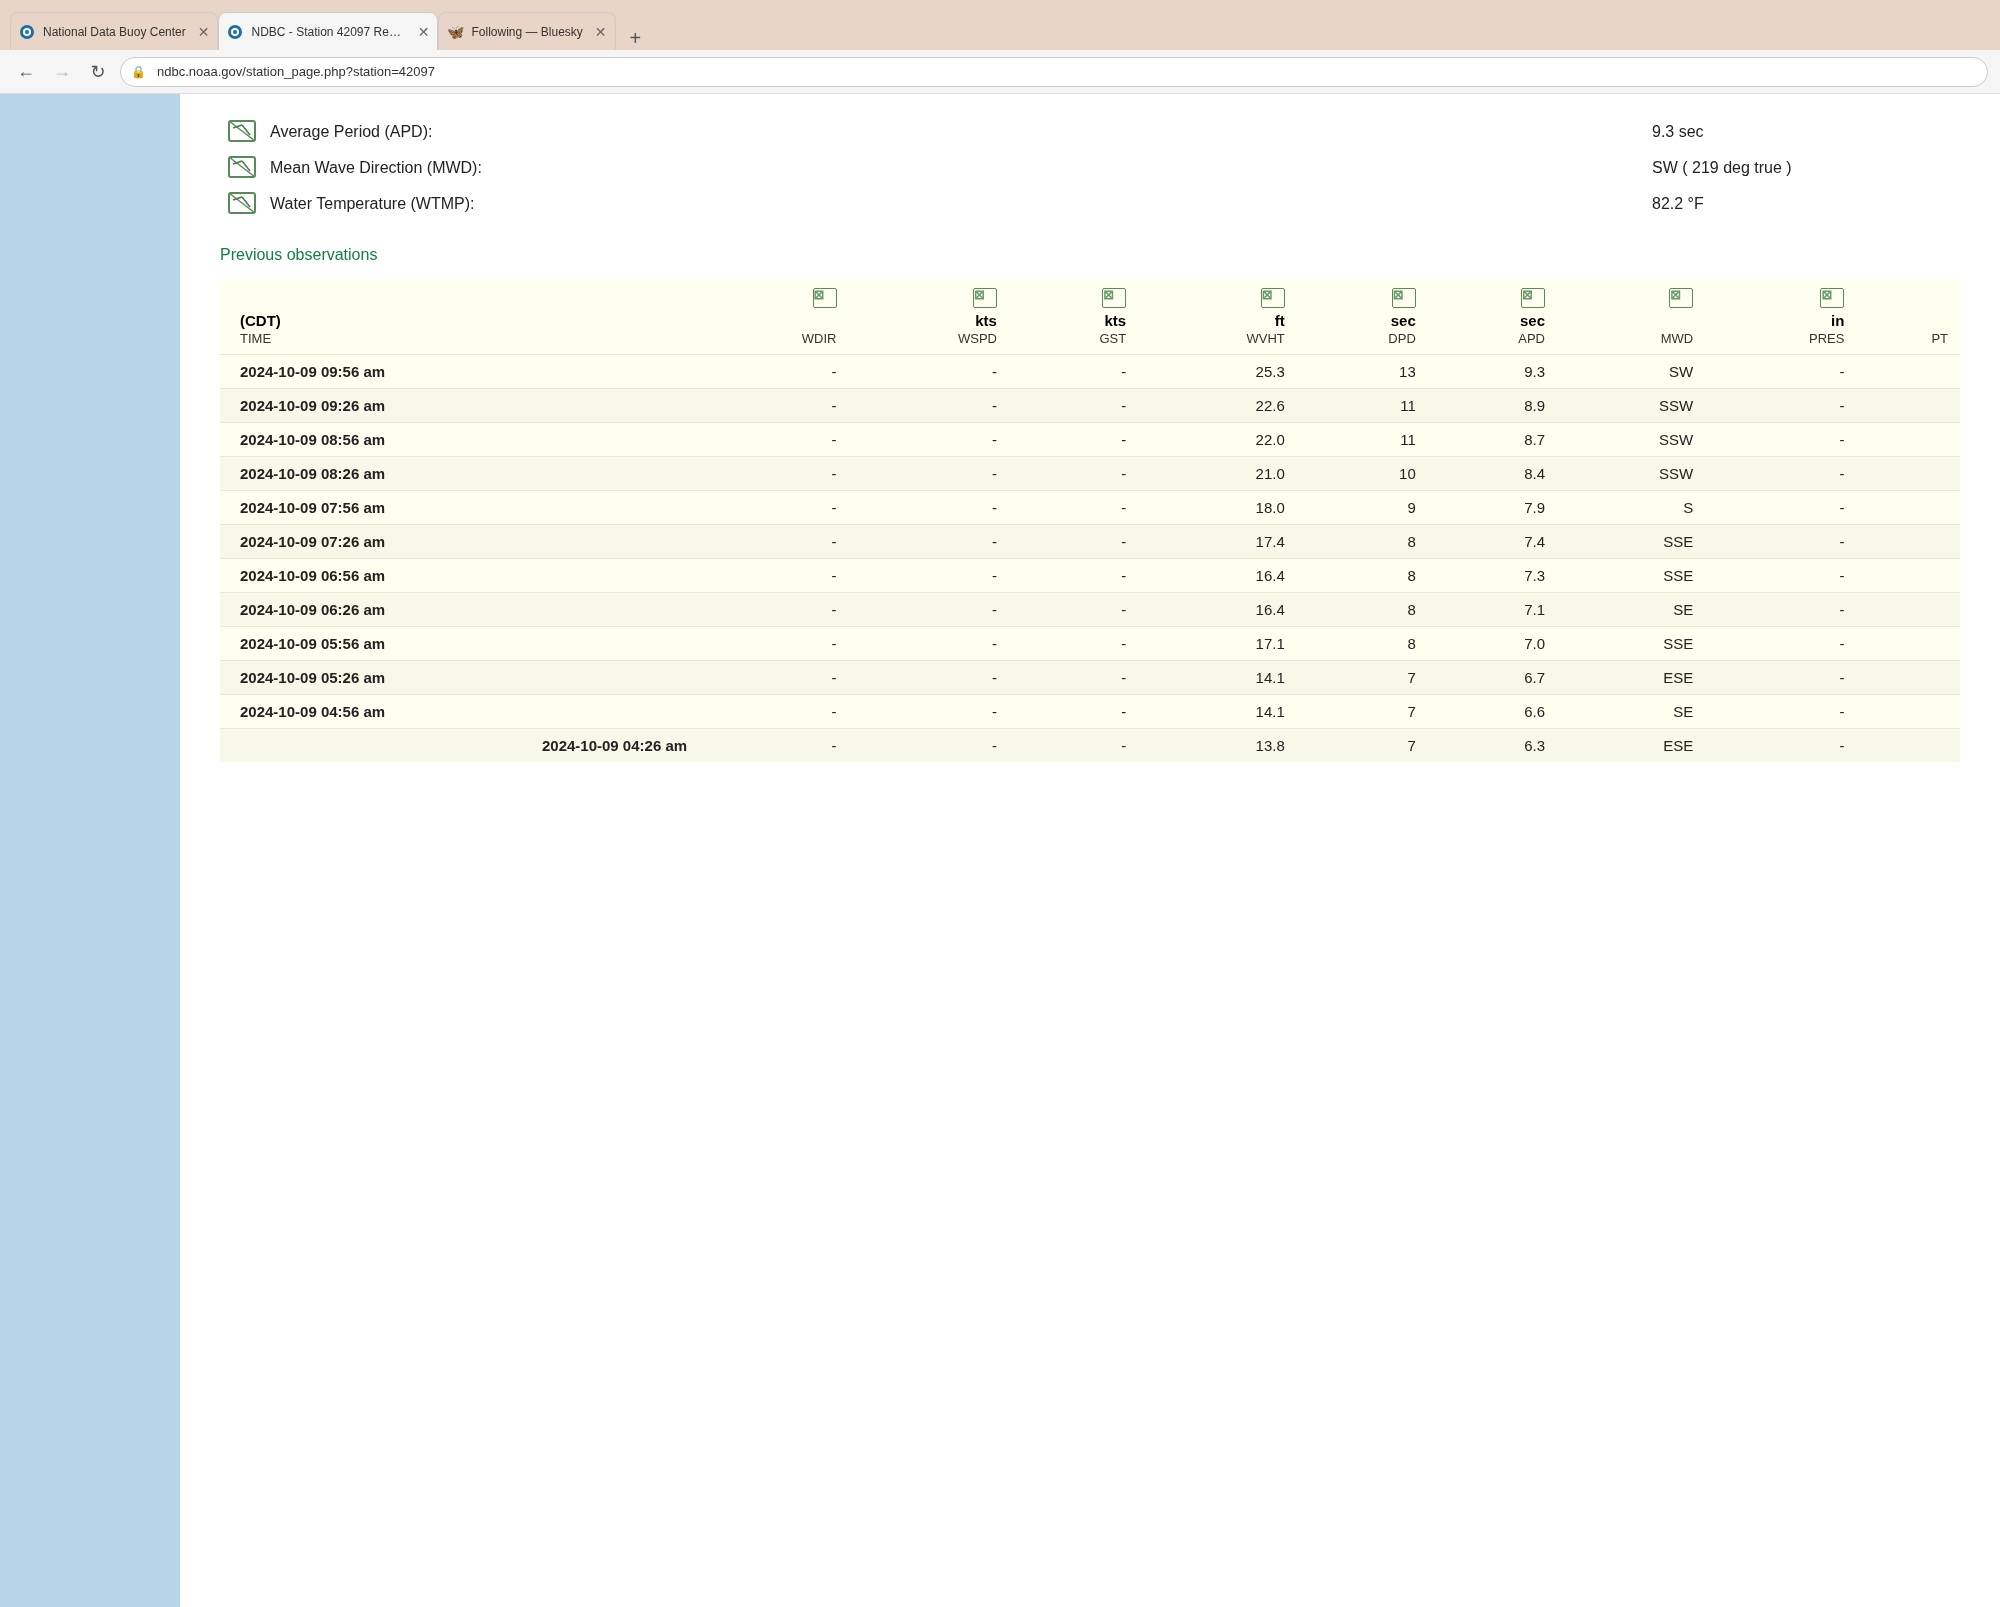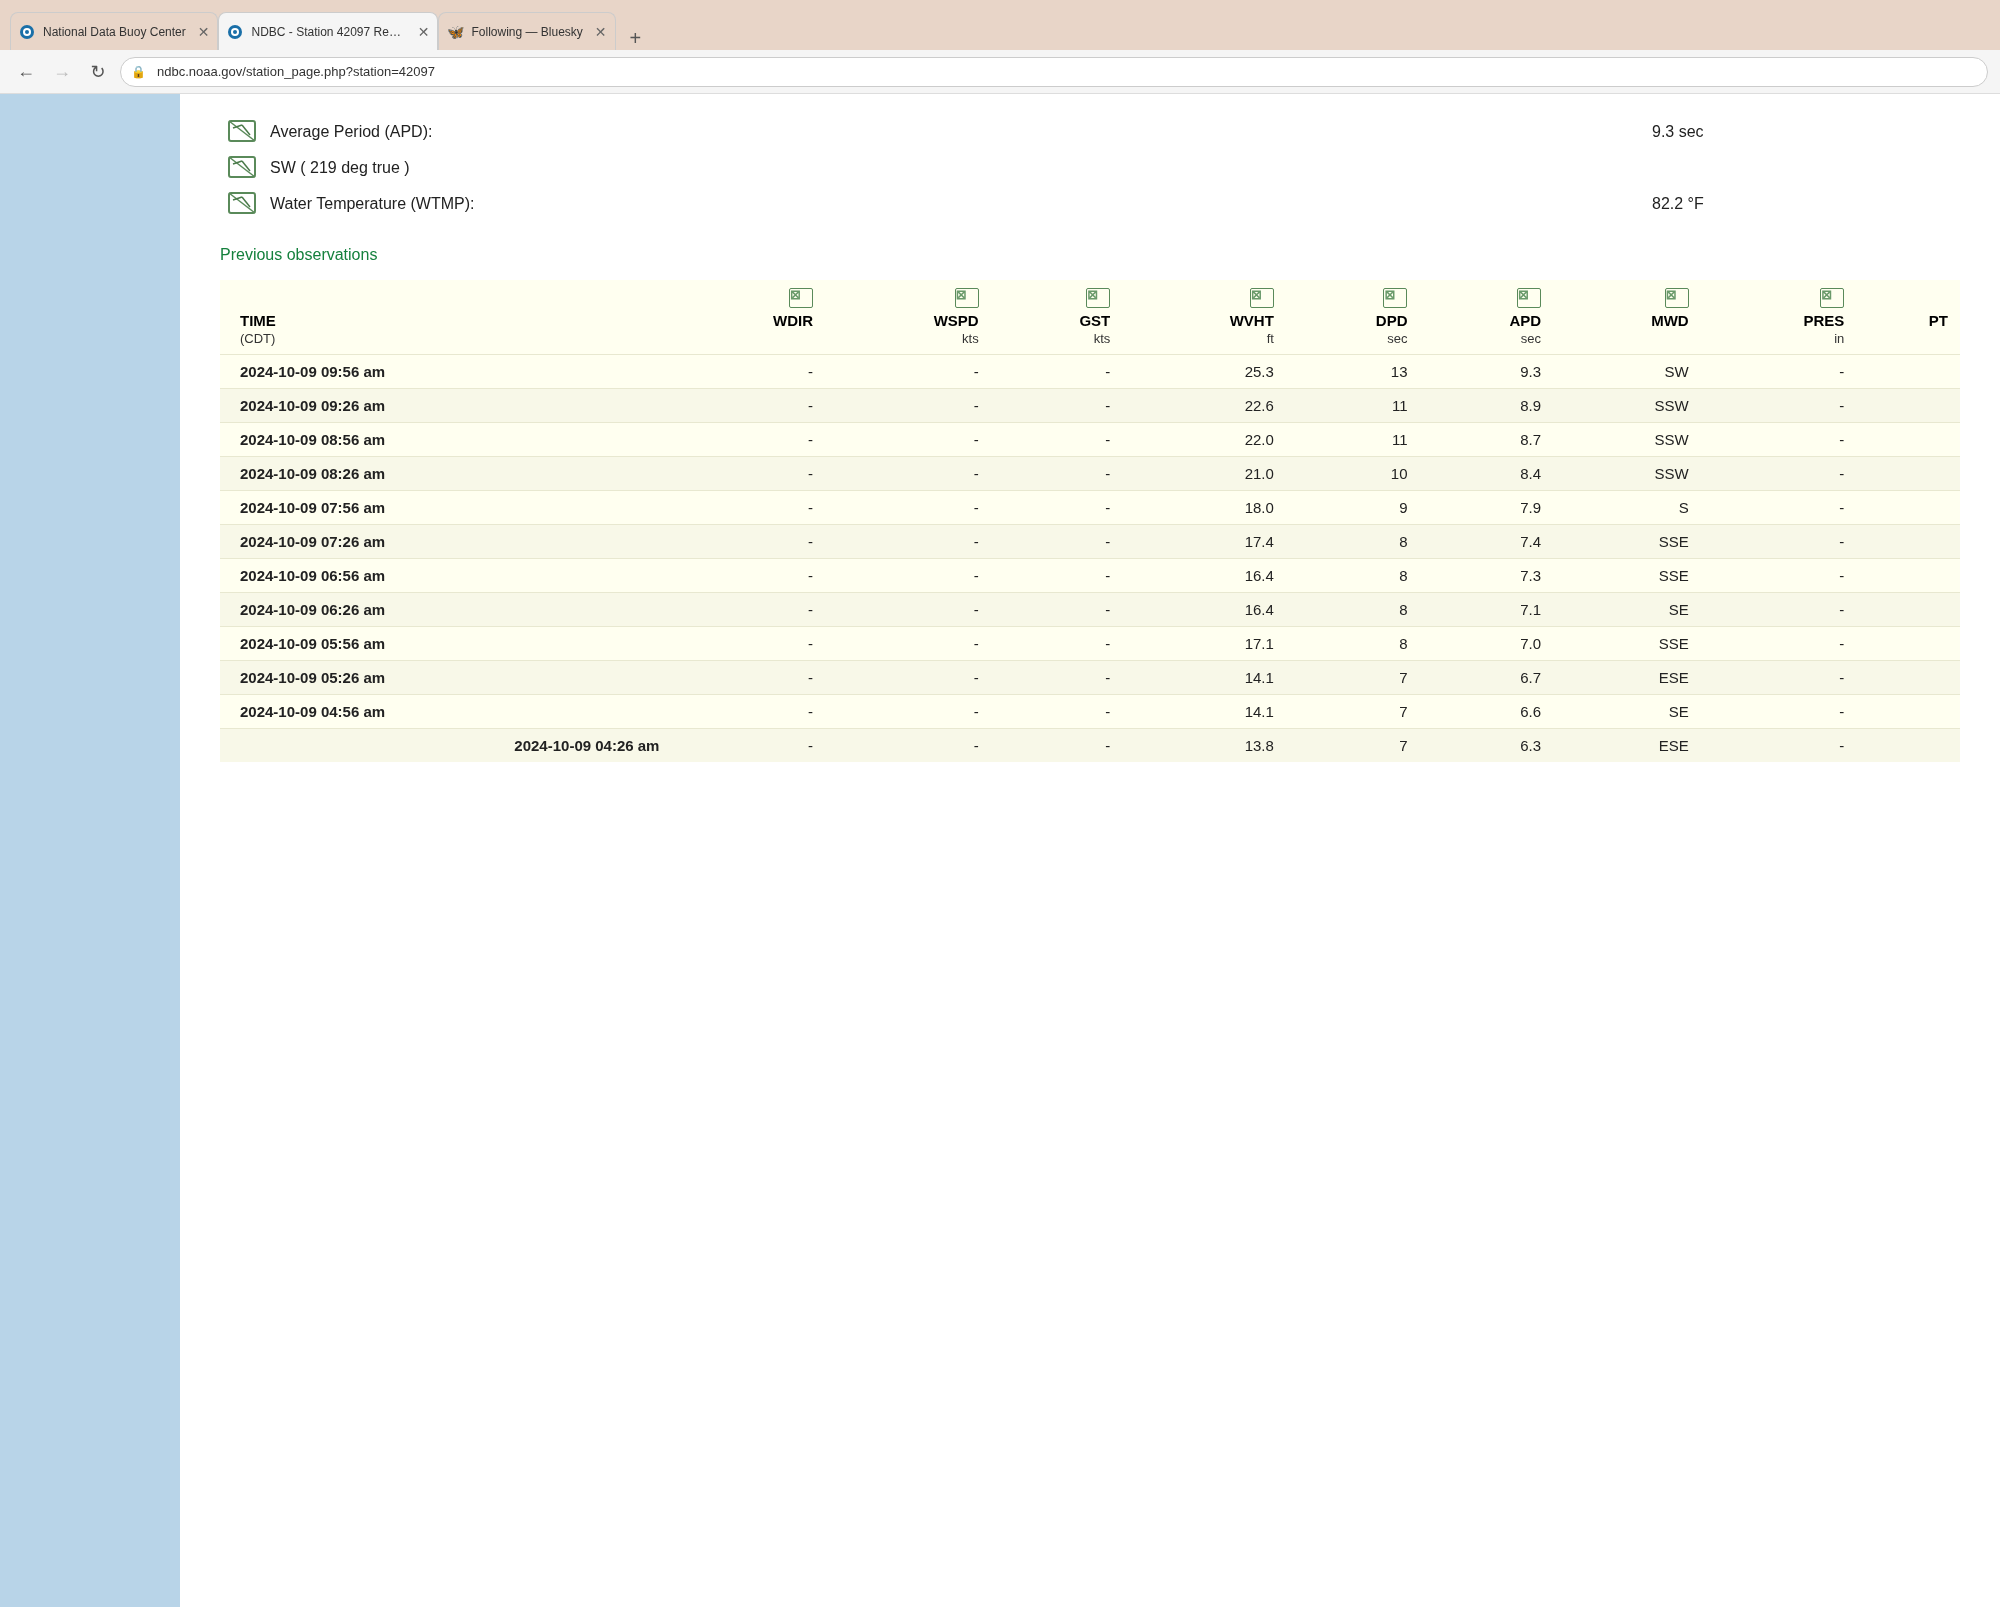--- a/index.html
+++ b/index.html
@@ -316,20 +316,21 @@
 
       <div class="summary-row">
         <span class="summary-icon">
           <svg width="32" height="24" viewBox="0 0 32 24">
             <rect x="1" y="1" width="26" height="20" rx="2" fill="none" stroke="#5a8a5a" stroke-width="2"></rect>
             <line x1="1" y1="1" x2="27" y2="21" stroke="#5a8a5a" stroke-width="1.5"></line>
             <line x1="5" y1="8" x2="14" y2="5" stroke="#4a7a4a" stroke-width="1.5"></line>
             <polyline points="14,5 22,15" fill="none" stroke="#4a7a4a" stroke-width="1.5"></polyline>
           </svg>
         </span>
+        <span class="summary-label">Mean Wave Direction (MWD):</span>
         <span class="summary-value">SW ( 219 deg true )</span>
       </div>
 
       <div class="summary-row">
         <span class="summary-icon">
           <svg width="32" height="24" viewBox="0 0 32 24">
             <rect x="1" y="1" width="26" height="20" rx="2" fill="none" stroke="#5a8a5a" stroke-width="2"></rect>
             <line x1="1" y1="1" x2="27" y2="21" stroke="#5a8a5a" stroke-width="1.5"></line>
             <line x1="5" y1="8" x2="14" y2="5" stroke="#4a7a4a" stroke-width="1.5"></line>
             <polyline points="14,5 22,15" fill="none" stroke="#4a7a4a" stroke-width="1.5"></polyline>
@@ -369,44 +370,44 @@
             <th>
               <span class="th-icon"></span>
             </th>
             <th>
               <span class="th-icon"></span>
             </th>
             <th></th>
           </tr>
 
           <tr>
+            <th style="text-align:left;padding-left:20px;">(CDT)</th>
+            <th></th>
+            <th>kts</th>
+            <th>kts</th>
+            <th>ft</th>
+            <th>sec</th>
+            <th>sec</th>
+            <th></th>
+            <th>in</th>
+            <th></th>
+          </tr>
+
+          <tr>
             <th style="text-align:left;padding-left:20px;">TIME</th>
             <th>WDIR</th>
             <th>WSPD</th>
             <th>GST</th>
             <th>WVHT</th>
             <th>DPD</th>
             <th>APD</th>
             <th>MWD</th>
             <th>PRES</th>
             <th>PT</th>
           </tr>
-
-          <tr>
-            <th style="text-align:left;padding-left:20px;">(CDT)</th>
-            <th></th>
-            <th>kts</th>
-            <th>kts</th>
-            <th>ft</th>
-            <th>sec</th>
-            <th>sec</th>
-            <th></th>
-            <th>in</th>
-            <th></th>
-          </tr>
         </thead>
         <tbody id="obs-tbody">
 
         <tr>
               <td style="text-align: left; padding-left: 20px; font-weight: bold;">2024-10-09 09:56 am</td>
               <td>-</td>
               <td>-</td>
               <td>-</td>
               <td>25.3</td>
               <td>13</td>

